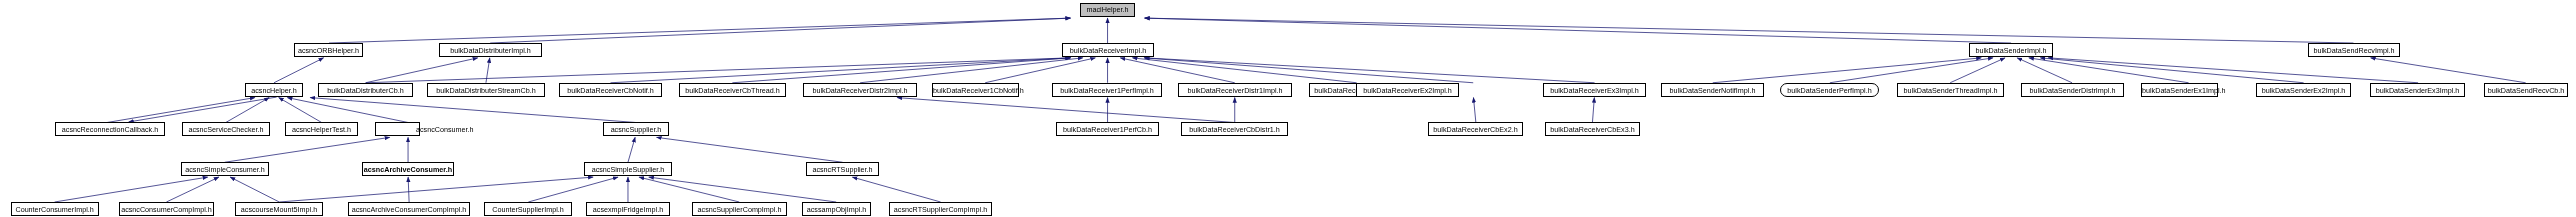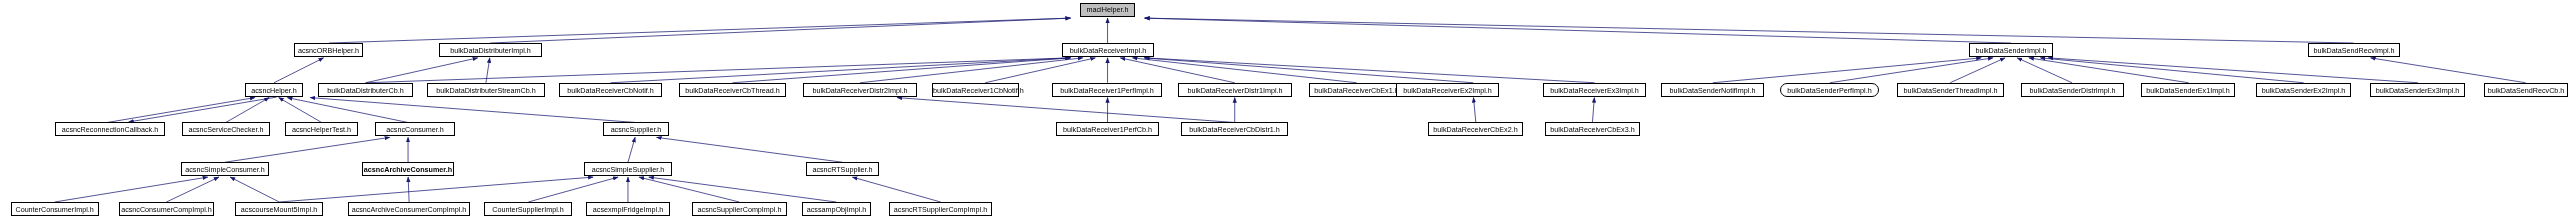--- a/index.html
+++ b/index.html
@@ -85,34 +85,34 @@
       <div class="node" style="left: 245px; top: 83px; width: 58px;">acsncHelper.h</div>
       <div class="node" style="left: 318px; top: 83px; width: 95px;">bulkDataDistributerCb.h</div>
       <div class="node" style="left: 427px; top: 83px; width: 118px;">bulkDataDistributerStreamCb.h</div>
       <div class="node" style="left: 559px; top: 83px; width: 103px;">bulkDataReceiverCbNotif.h</div>
       <div class="node" style="left: 679px; top: 83px; width: 107px;">bulkDataReceiverCbThread.h</div>
       <div class="node" style="left: 803px; top: 83px; width: 114px;">bulkDataReceiverDistr2Impl.h</div>
       <div class="node" style="left: 932px; top: 83px; width: 87px;">bulkDataReceiver1CbNotif.h</div>
       <div class="node" style="left: 1052px; top: 83px; width: 110px;">bulkDataReceiver1PerfImpl.h</div>
       <div class="node" style="left: 1178px; top: 83px; width: 114px;">bulkDataReceiverDistr1Impl.h</div>
       <div class="node" style="left: 1309px; top: 83px; width: 95px;">bulkDataReceiverCbEx1.h</div>
-      <div class="node" style="left: 1396px; top: 83px; width: 103px;">bulkDataReceiverEx2Impl.h</div>
+      <div class="node" style="left: 1356px; top: 83px; width: 103px;">bulkDataReceiverEx2Impl.h</div>
       <div class="node" style="left: 1543px; top: 83px; width: 103px;">bulkDataReceiverEx3Impl.h</div>
       <div class="node" style="left: 1661px; top: 83px; width: 103px;">bulkDataSenderNotifImpl.h</div>
       <div class="node" style="left: 1780px; top: 83px; width: 99px; border-radius: 7px;">bulkDataSenderPerfImpl.h</div>
       <div class="node" style="left: 1897px; top: 83px; width: 107px;">bulkDataSenderThreadImpl.h</div>
       <div class="node" style="left: 2021px; top: 83px; width: 103px;">bulkDataSenderDistrImpl.h</div>
-      <div class="node" style="left: 2141px; top: 83px; width: 94px;">bulkDataSenderEx1Impl.h</div>
+      <div class="node" style="left: 2141px; top: 83px; width: 77px;">bulkDataSenderEx1Impl.h</div>
       <div class="node" style="left: 2256px; top: 83px; width: 95px;">bulkDataSenderEx2Impl.h</div>
       <div class="node" style="left: 2370px; top: 83px; width: 95px;">bulkDataSenderEx3Impl.h</div>
       <div class="node" style="left: 2484px; top: 83px; width: 84px;">bulkDataSendRecvCb.h</div>
       <div class="node" style="left: 55px; top: 122px; width: 110px;">acsncReconnectionCallback.h</div>
       <div class="node" style="left: 182px; top: 122px; width: 88px;">acsncServiceChecker.h</div>
       <div class="node" style="left: 285px; top: 122px; width: 73px;">acsncHelperTest.h</div>
-      <div class="node" style="left: 375px; top: 122px; width: 80px;">acsncConsumer.h</div>
+      <div class="node" style="left: 375px; top: 122px; width: 45px; padding-left: 40px;">acsncConsumer.h</div>
       <div class="node" style="left: 603px; top: 122px; width: 66px;">acsncSupplier.h</div>
       <div class="node" style="left: 1056px; top: 122px; width: 103px;">bulkDataReceiver1PerfCb.h</div>
       <div class="node" style="left: 1181px; top: 122px; width: 107px;">bulkDataReceiverCbDistr1.h</div>
       <div class="node" style="left: 1428px; top: 122px; width: 95px;">bulkDataReceiverCbEx2.h</div>
       <div class="node" style="left: 1545px; top: 122px; width: 95px;">bulkDataReceiverCbEx3.h</div>
       <div class="node" style="left: 181px; top: 162px; width: 88px;">acsncSimpleConsumer.h</div>
       <div class="node" style="left: 362px; top: 162px; width: 92px; font-weight: bold;">acsncArchiveConsumer.h</div>
       <div class="node" style="left: 584px; top: 162px; width: 88px;">acsncSimpleSupplier.h</div>
       <div class="node" style="left: 806px; top: 162px; width: 73px;">acsncRTSupplier.h</div>
       <div class="node" style="left: 10.6px; top: 202px; width: 88px;">CounterConsumerImpl.h</div>

